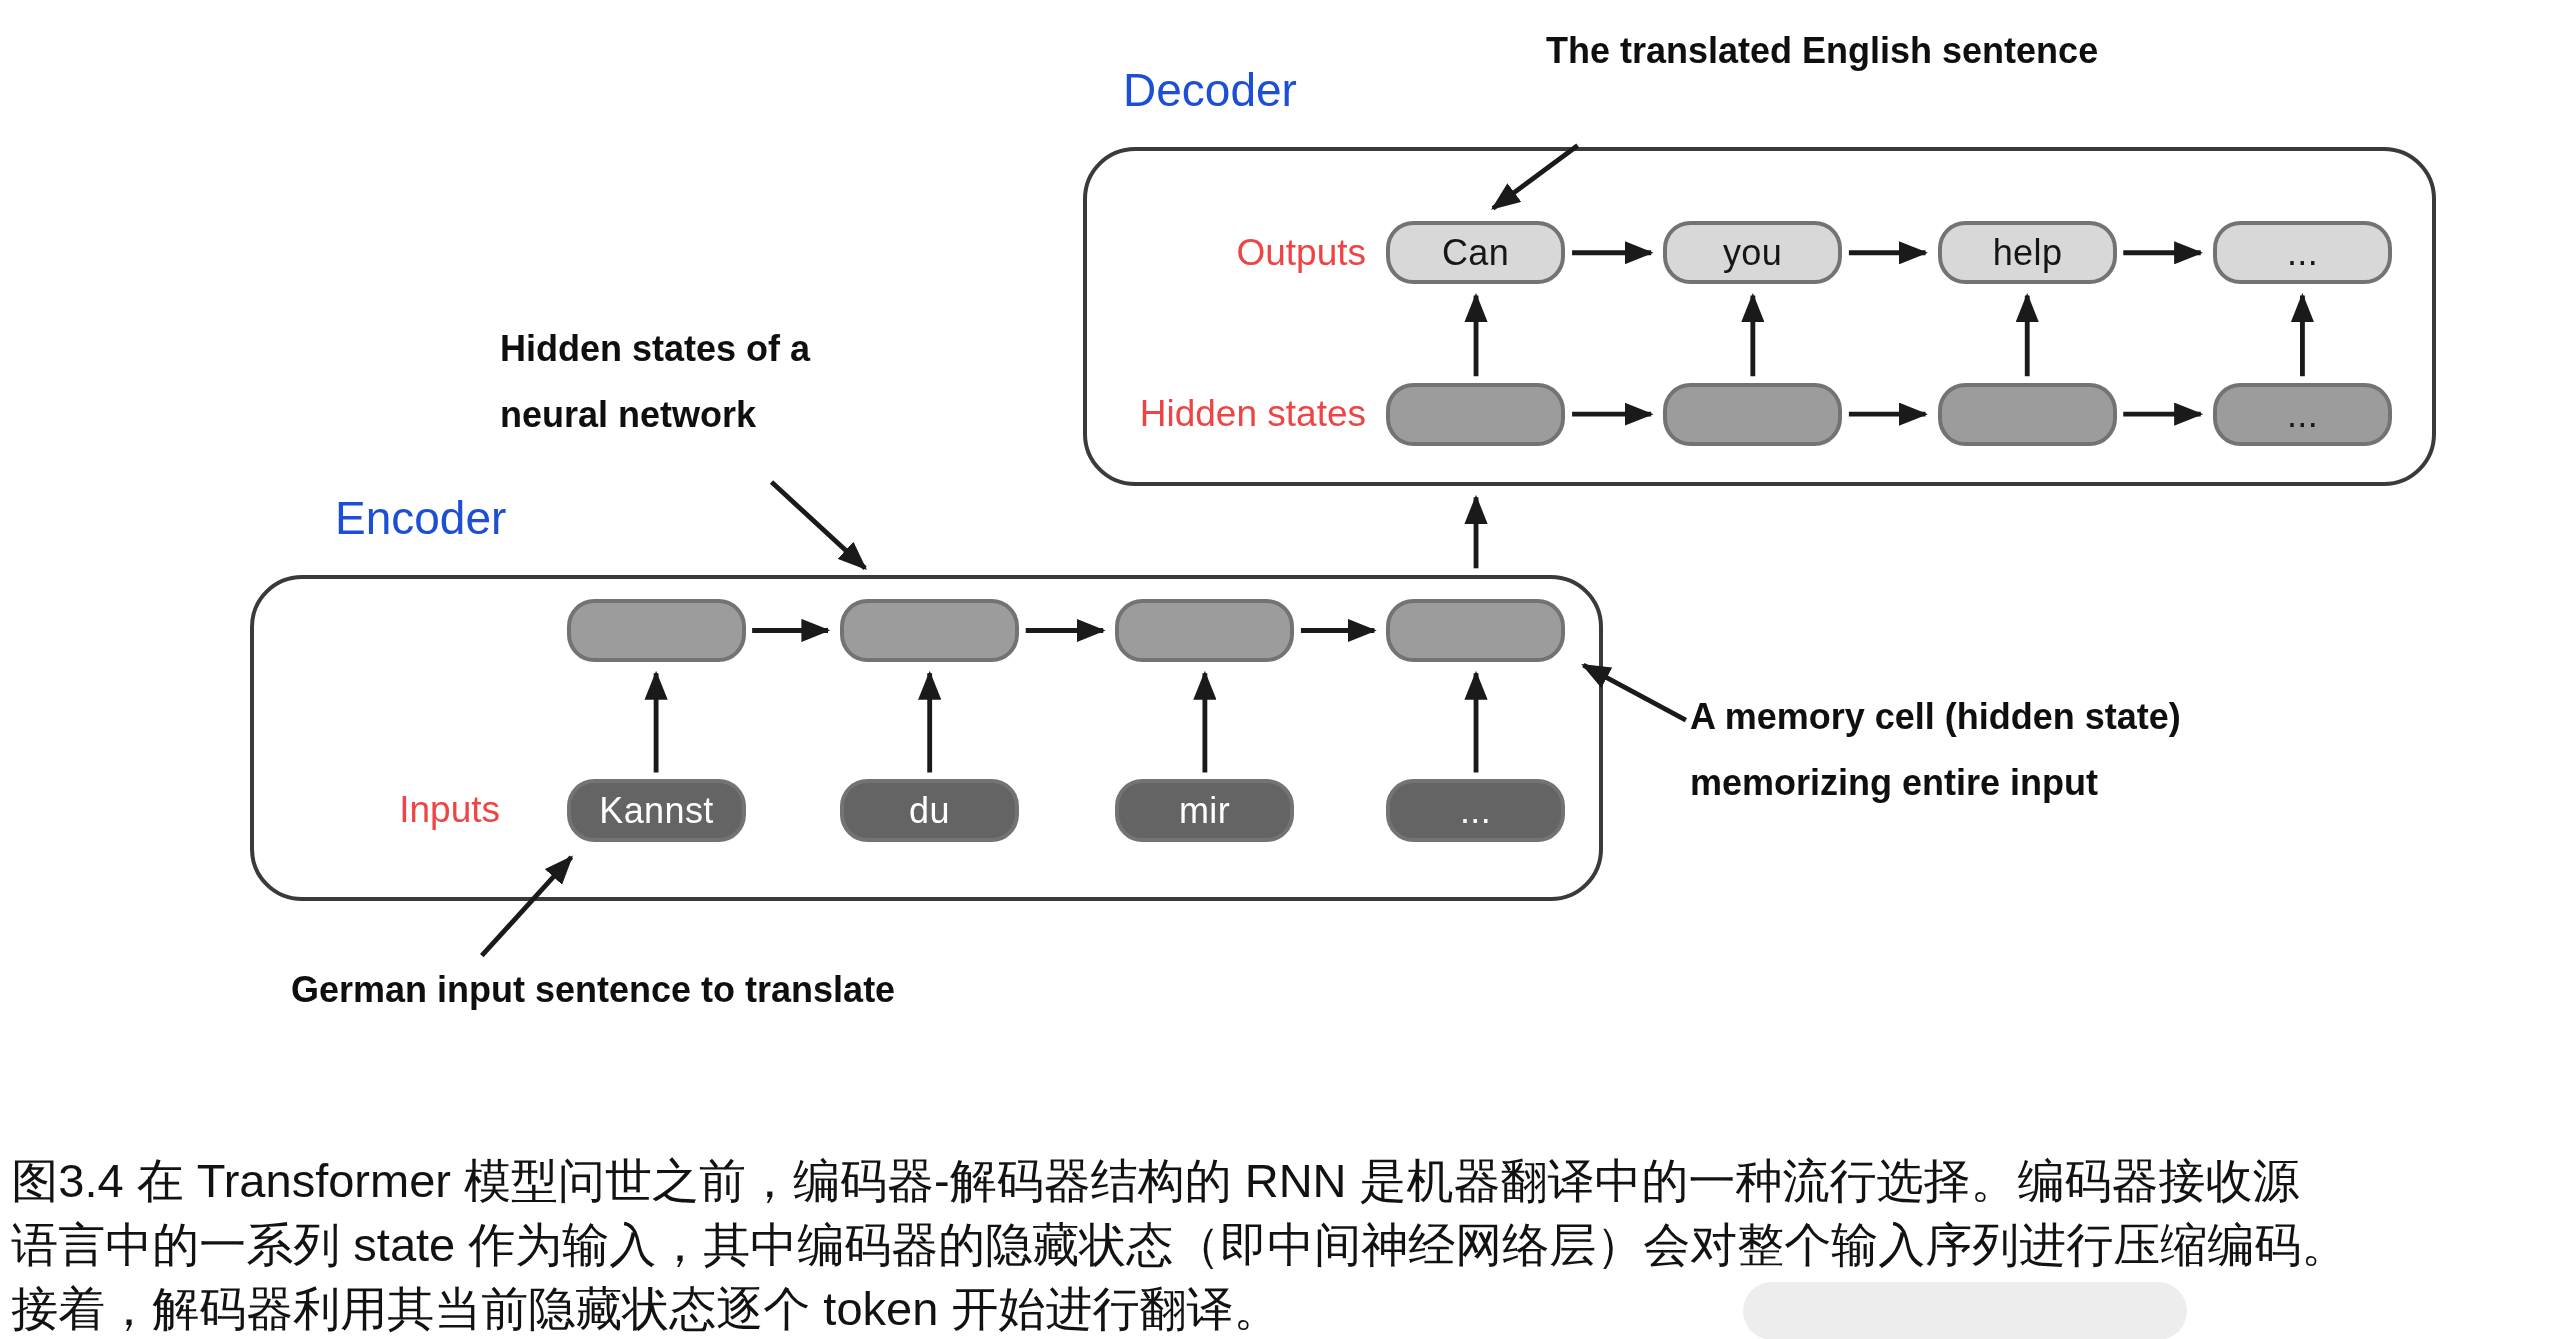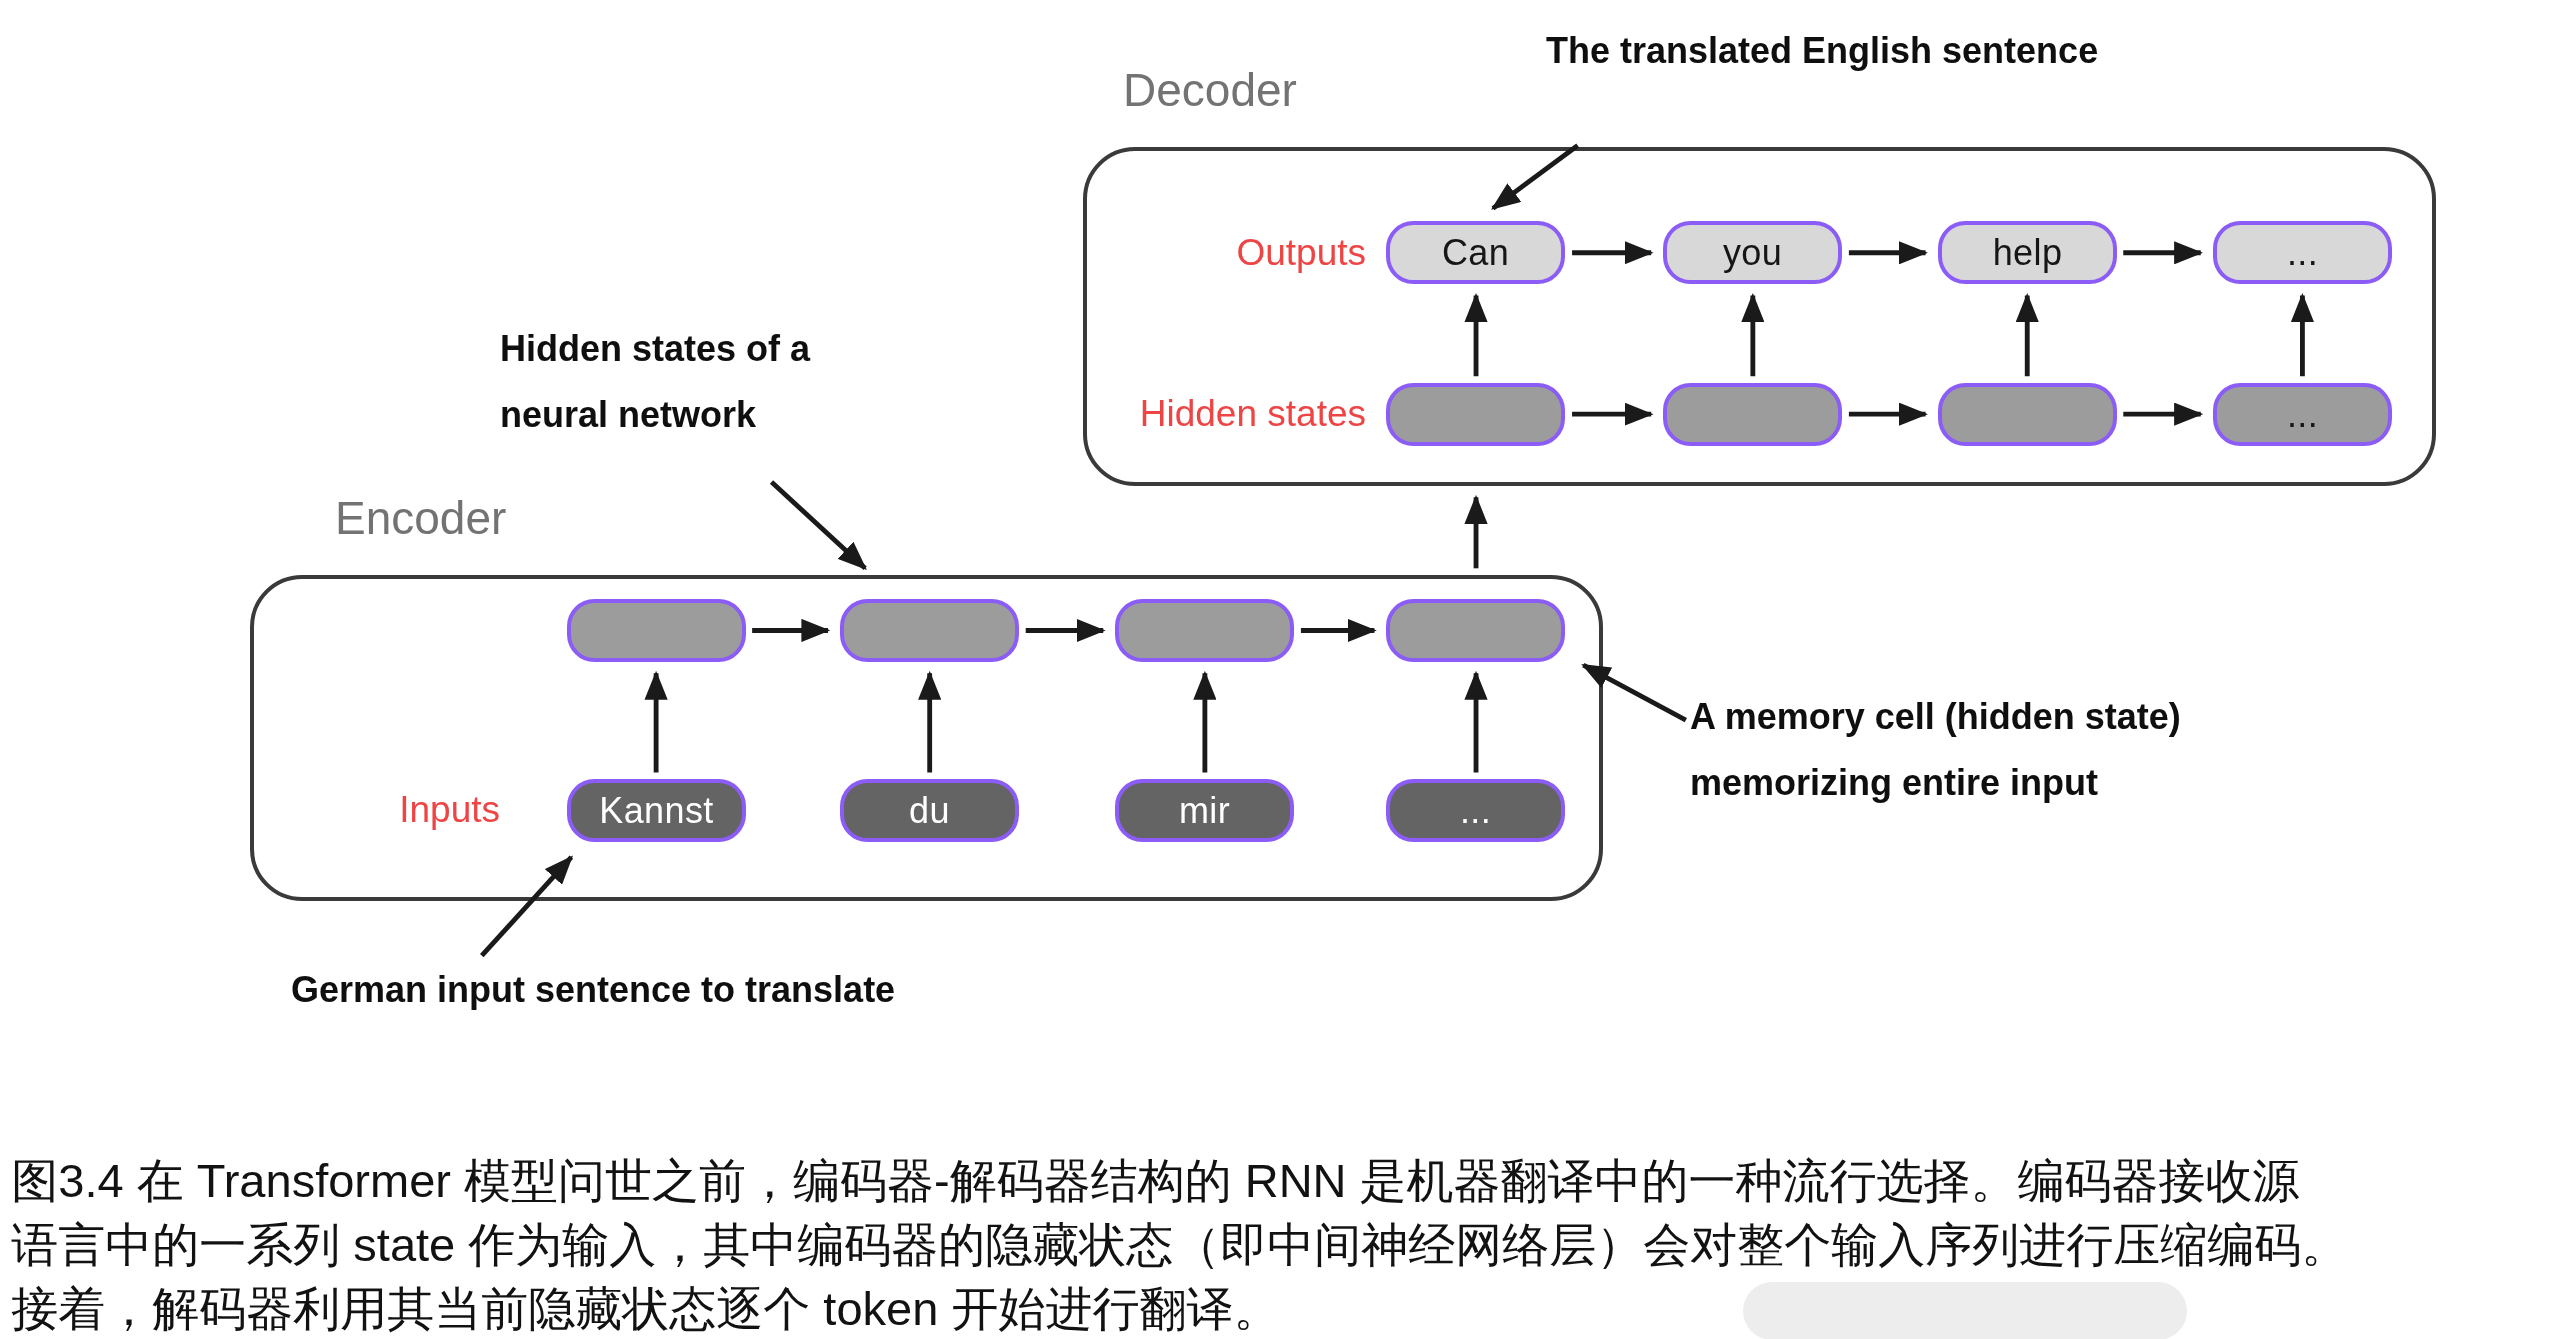--- a/index.html
+++ b/index.html
@@ -7,30 +7,30 @@
   body { font-family: "Liberation Sans", "DejaVu Sans", sans-serif; }
 
   .stage { position: relative; width: 2576px; height: 1340px; background: #ffffff; overflow: hidden; }
 
   .arrows { position: absolute; left: 0; top: 0; z-index: 3; pointer-events: none; }
 
   .outer { position: absolute; border: 4px solid #3a3a3a; border-radius: 52px; background: transparent; z-index: 1; }
 
   .box {
     position: absolute; width: 179px; height: 63px;
-    border: 4px solid #8b5cf6; border-radius: 27.4px;
+    border: 4px solid #737373; border-radius: 27.4px;
     display: flex; align-items: center; justify-content: center;
     font-size: 36px; font-weight: 500; color: #161616;
     z-index: 2; letter-spacing: 0.4px;
   }
   .box.light { background: #d8d8d8; }
   .box.mid   { background: #9c9c9c; }
   .box.dark  { background: #646464; color: #ffffff; }
 
-  .section-title { position: absolute; font-size: 46px; font-weight: 500; color: #737373; z-index: 2; white-space: nowrap; }
+  .section-title { position: absolute; font-size: 46px; font-weight: 500; color: #1d4ed8; z-index: 2; white-space: nowrap; }
 
   .row-label { position: absolute; font-size: 37px; color: #ef4444; z-index: 2; text-align: right; height: 42px; line-height: 42px; white-space: nowrap; }
 
   .ann { position: absolute; font-weight: 700; font-size: 36px; color: #0f0f0f; z-index: 2; line-height: 66px; white-space: nowrap; }
   .ann.center { text-align: left; }
 
   .caption { position: absolute; left: 11.3px; top: 1149px; width: 2565px; font-size: 47px; line-height: 64px; color: #121212; z-index: 2; }
 
   .smudge { position: absolute; left: 1743px; top: 1282px; width: 444px; height: 58px; background: #ededed; border-radius: 32px; z-index: 0; }
 </style>

